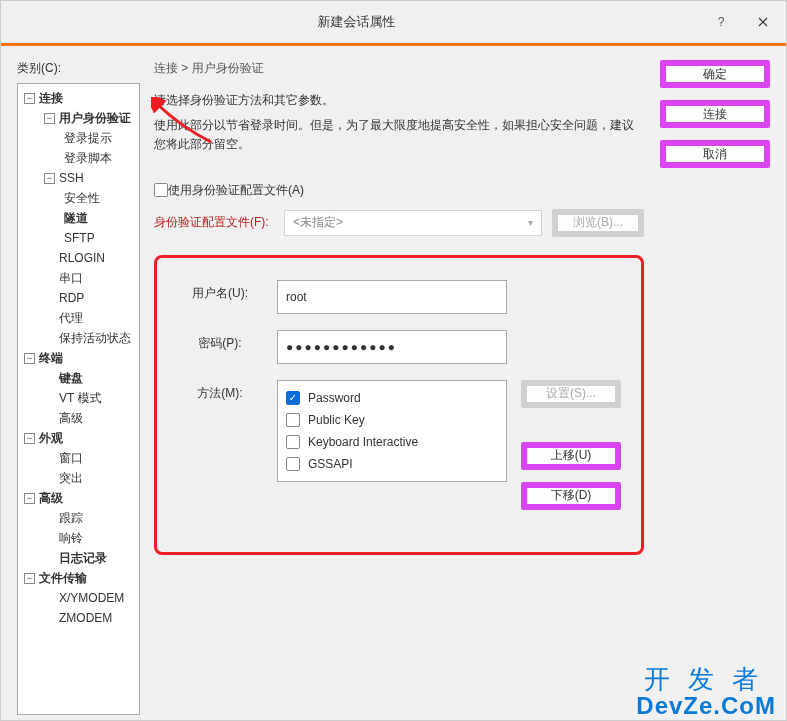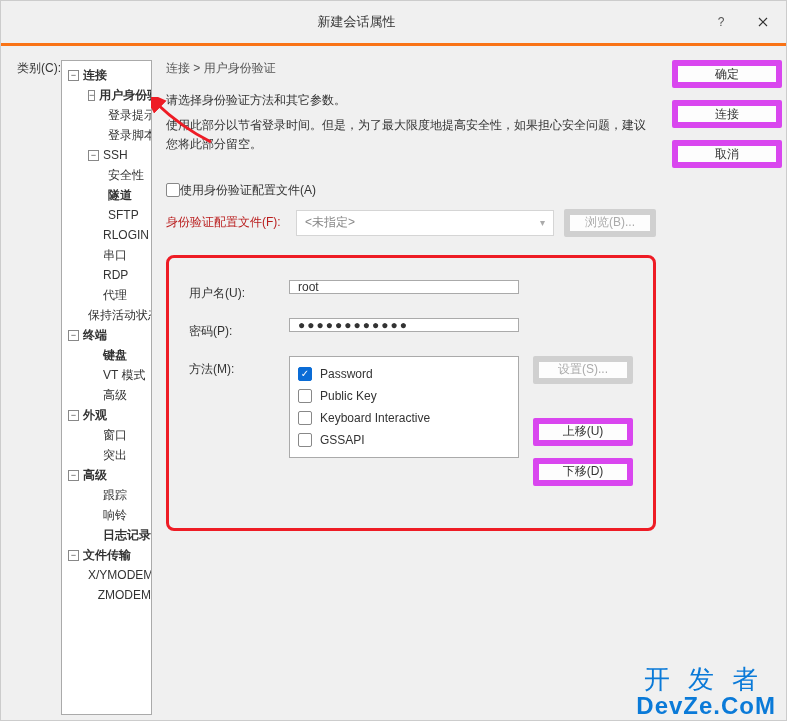--- a/index.html
+++ b/index.html
@@ -39,21 +39,21 @@
 .body {
   display: flex;
   padding: 14px 16px 16px 16px;
   gap: 14px;
   height: calc(100% - 34px);
 }
 
 .left {
   width: 172px;
   display: flex;
-  flex-direction: row;
+  flex-direction: column;
 }
 .cat-label { margin-bottom: 6px; }
 
 .tree {
   flex: 1;
   border: 1px solid #aaa;
   background: #fff;
   overflow: auto;
   padding: 4px 0;
 }
@@ -135,23 +135,23 @@
 .sel .chev { color: #aaa; font-size: 10px; }
 
 .red-box {
   border: 3px solid #ee1c25;
   border-radius: 8px;
   padding: 22px 20px 26px 20px;
   position: relative;
 }
 
 .form-row { display: flex; align-items: flex-start; margin-bottom: 16px; gap: 14px; }
-.form-row .lbl { width: 86px; padding-top: 5px; }
+.form-row .lbl { width: 86px; padding-top: 5px; text-align: center; }
 .tfield {
-  width: 230px; height: 14px;
+  width: 230px; height: 34px;
   border: 1px solid #aaa;
   background: #fff;
   padding: 0 8px;
   display: flex; align-items: center;
   font-size: 12px;
 }
 .pwdots { letter-spacing: 2px; }
 
 .method-wrap { display: flex; gap: 14px; align-items: flex-start; }
 .method-list {

